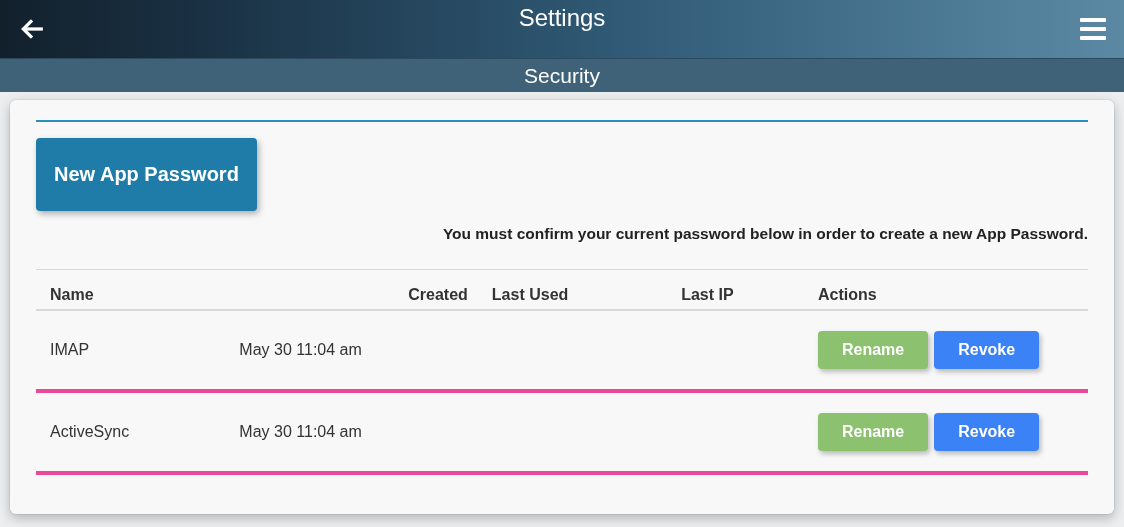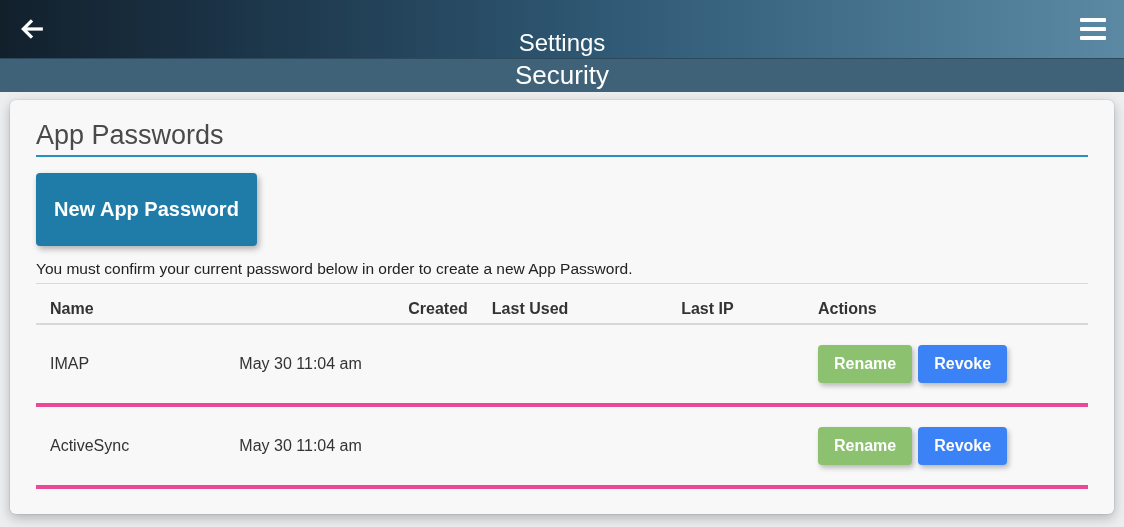--- a/index.html
+++ b/index.html
@@ -20,21 +20,21 @@
     justify-content: space-between;
     padding: 0 18px;
   }
   .header-title {
     color: #fefefe;
     font-size: 24px;
     font-weight: 400;
     position: absolute;
     left: 50%;
     transform: translateX(-50%);
-    top: 29px;
+    top: 4px;
   }
 
   .back-icon {
     width: 28px; height: 28px; cursor: pointer;
     display: flex; align-items: center; justify-content: center;
   }
   .back-icon svg { stroke: #fff; stroke-width: 3; fill: none; }
 
   .hamburger-icon {
     width: 26px; height: 22px; cursor: pointer;
@@ -49,21 +49,21 @@
   .subheader {
     height: 34px;
     background: #3f6278;
     display: flex;
     align-items: center;
     justify-content: center;
     border-top: 1px solid #2c4a5c;
   }
   .subheader span {
     color: #fff;
-    font-size: 26px;
+    font-size: 21px;
   }
 
   
   .card-wrap {
     padding: 8px 10px 10px 10px;
   }
   .card {
     background: #f8f8f8;
     border-radius: 6px;
     box-shadow: 0 4px 12px rgba(0,0,0,0.25), 0 0 0 1px rgba(0,0,0,0.05);
@@ -91,23 +91,24 @@
     font-size: 20px;
     font-weight: 700;
     padding: 25px 18px;
     cursor: pointer;
     box-shadow: 2px 3px 6px rgba(0,0,0,0.3);
     margin-bottom: 14px;
   }
 
   .instruction {
     font-size: 15.5px;
-    font-weight: 400;
+    font-weight: 700;
     color: #222;
-    margin-bottom: 5px;
+    margin-bottom: 26px;
+    text-align: right;
   }
 
   table {
     width: 100%;
     border-collapse: collapse;
     border-top: 1px solid #d8d8d8;
   }
   th, td {
     text-align: left;
     font-size: 16px;
@@ -128,21 +129,21 @@
   .col-lastused { width: 18%; }
   .col-lastip { width: 13%; }
   .col-actions { width: 27%; }
 
   .btn {
     color: #fff;
     border: none;
     border-radius: 4px;
     font-size: 16px;
     font-weight: 600;
-    padding: 10px 16px;
+    padding: 10px 24px;
     cursor: pointer;
     box-shadow: 2px 3px 5px rgba(0,0,0,0.25);
     margin-right: 6px;
   }
   .btn-rename { background: #8cc26f; }
   .btn-revoke { background: #3b82f6; }
 </style>
 </head>
 <body>
 
@@ -160,21 +161,20 @@
       <span></span>
   </div>
 </div>
 
 <div class="subheader">
   <span>Security</span>
 </div>
 
 <div class="card-wrap">
   <div class="card">
-    <h2 class="card-title">App Passwords</h2>
     <hr class="title-rule">
     <button class="new-btn">New App Password</button>
     <p class="instruction">You must confirm your current password below in order to create a new App Password.</p>
 
     <table>
       <thead>
         <tr>
           <th class="col-name">Name</th>
           <th class="col-created">Created</th>
           <th class="col-lastused">Last Used</th>

